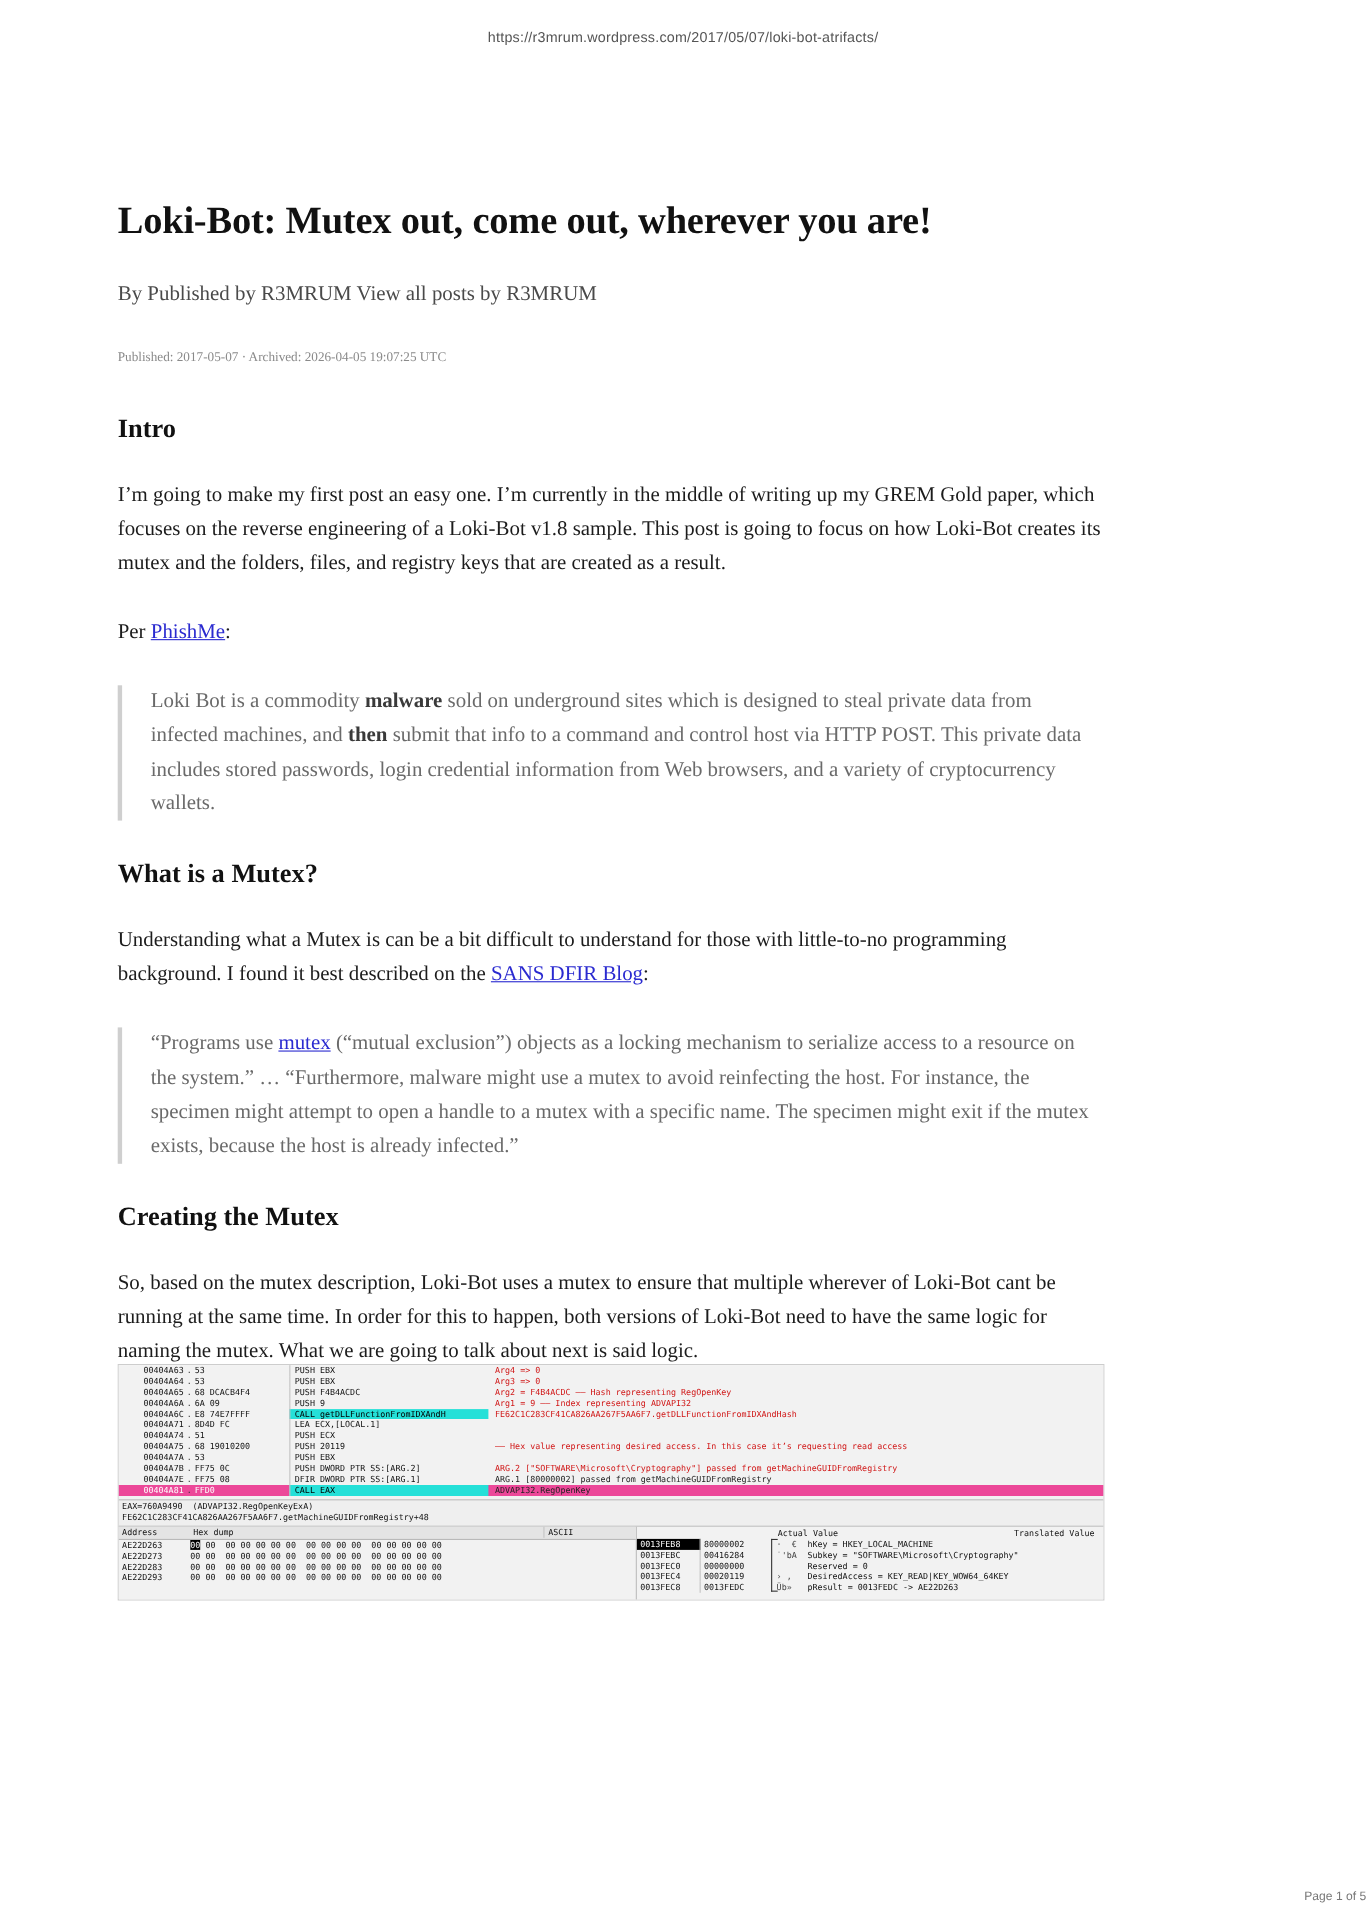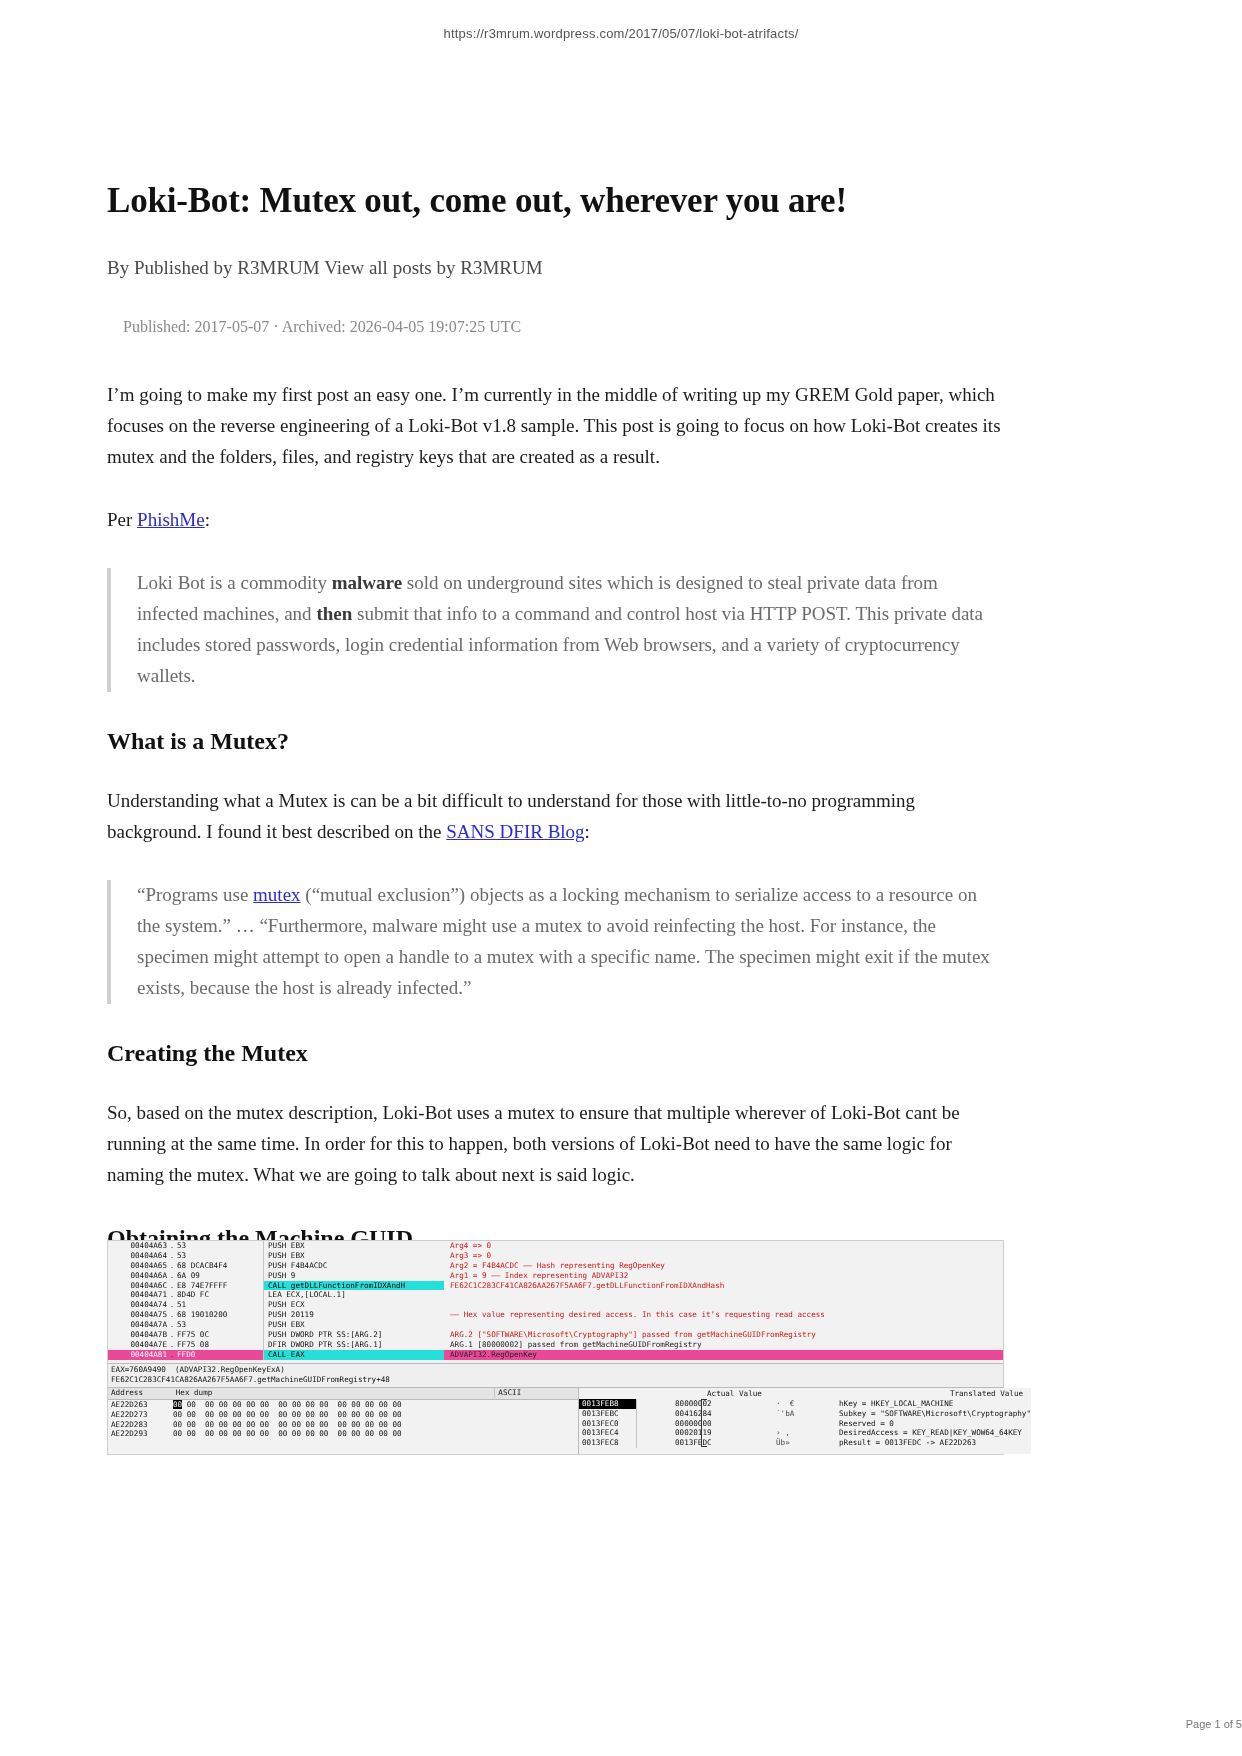--- a/index.html
+++ b/index.html
@@ -8,21 +8,21 @@
 
   .archive-url{position:absolute;top:26px;left:0;width:1242px;text-align:center;
     font-family:"Liberation Sans",sans-serif;font-size:13px;color:#555;letter-spacing:.2px;}
 
   .content{position:absolute;left:107px;top:180px;width:895px;}
 
   h1.post-title{font-family:"Liberation Serif",serif;font-weight:bold;font-size:35px;line-height:1.18;
     margin:0 0 34px 0;color:#111;letter-spacing:-.2px;}
 
   .byline{font-size:19px;color:#4a4a4a;margin:0 0 34px 0;line-height:1.4;}
-  .meta-line{font-size:16px;color:#8a8a8a;margin:0 0 42px 16px;line-height:1.4;}
+  .meta-line{font-size:12px;color:#8a8a8a;margin:0 0 42px 0;line-height:1.4;}
 
   h2.section{font-family:"Liberation Serif",serif;font-weight:bold;font-size:24px;color:#111;
     margin:0 0 30px 0;line-height:1.25;}
 
   p.body{font-size:19px;line-height:1.63;margin:0 0 32px 0;color:#1c1c1c;text-align:left;}
 
   a.link{color:#2a2ad0;text-decoration:underline;}
 
   blockquote.quote{margin:0 0 34px 0;padding:0 0 0 26px;border-left:4px solid #cfcfcf;}
   blockquote.quote p{font-size:19px;line-height:1.63;color:#6a6a6a;margin:0;}
@@ -57,21 +57,21 @@
   .dump .row{display:flex;height:9.9px;align-items:center;white-space:pre;}
   .dump .row .a{width:62px;padding-left:3px;}
   .dump .row .h{width:320px;}
   .dump .row .h .sel{background:#000;color:#fff;}
   .dump .row .s{width:80px;border-left:1px solid #c4c4c4;padding-left:3px;}
 
   .stack{flex:1;background:#f2f2f2;position:relative;}
   .stk-ann{display:flex;white-space:pre;height:11px;align-items:flex-end;justify-content:space-between;
     padding:0 8px 0 128px;color:#111;}
   .stk-ann span{font-size:7.6px;}
-  .stack .row{display:flex;height:9.9px;align-items:center;white-space:pre;gap:35px;}
+  .stack .row{display:flex;height:9.9px;align-items:center;white-space:pre;}
   .stack .row .sa{width:54px;padding-left:3px;border-right:1px solid #c4c4c4;}
   .stack .row .sv{width:66px;padding-left:3px;}
   .stack .row .sx{width:24px;color:#444;}
   .stack .row .sc{flex:1;padding-left:4px;color:#111;}
   .stack .row.sel .sa{background:#000;color:#fff;}
   .brace{position:absolute;left:122px;top:11px;width:5px;height:46px;border-left:1px solid #333;
     border-top:1px solid #333;border-bottom:1px solid #333;}
 
   .page-footer{position:absolute;left:0;bottom:26px;width:1242px;text-align:right;
     font-family:"Liberation Sans",sans-serif;font-size:11px;color:#777;}
@@ -84,20 +84,21 @@
   <div class="archive-url">https://r3mrum.wordpress.com/2017/05/07/loki-bot-atrifacts/</div>
 
   <div class="content">
 
     <h1 class="post-title">Loki-Bot: Mutex out, come out, wherever you are!</h1>
 
     <p class="byline">By Published by R3MRUM View all posts by R3MRUM</p>
 
     <p class="meta-line">Published: 2017-05-07 · Archived: 2026-04-05 19:07:25 UTC</p>
 
+    <h2 class="section">Intro</h2>
 
     <p class="body">I’m going to make my first post an easy one. I’m currently in the middle of writing up my GREM Gold paper, which focuses on the reverse engineering of a Loki-Bot v1.8 sample. This post is going to focus on how Loki-Bot creates its mutex and the folders, files, and registry keys that are created as a result.</p>
 
     <p class="body"><span>Per </span><a class="link" href="#">PhishMe</a><span>:</span></p>
 
     <blockquote class="quote">
       <p><span>Loki Bot is a commodity </span><b>malware</b><span> sold on underground sites which is designed to steal private data from infected machines, and </span><b>then</b><span> submit that info to a command and control host via HTTP POST. This private data includes stored passwords, login credential information from Web browsers, and a variety of cryptocurrency wallets.</span></p>
     </blockquote>
 
     <h2 class="section">What is a Mutex?</h2>

